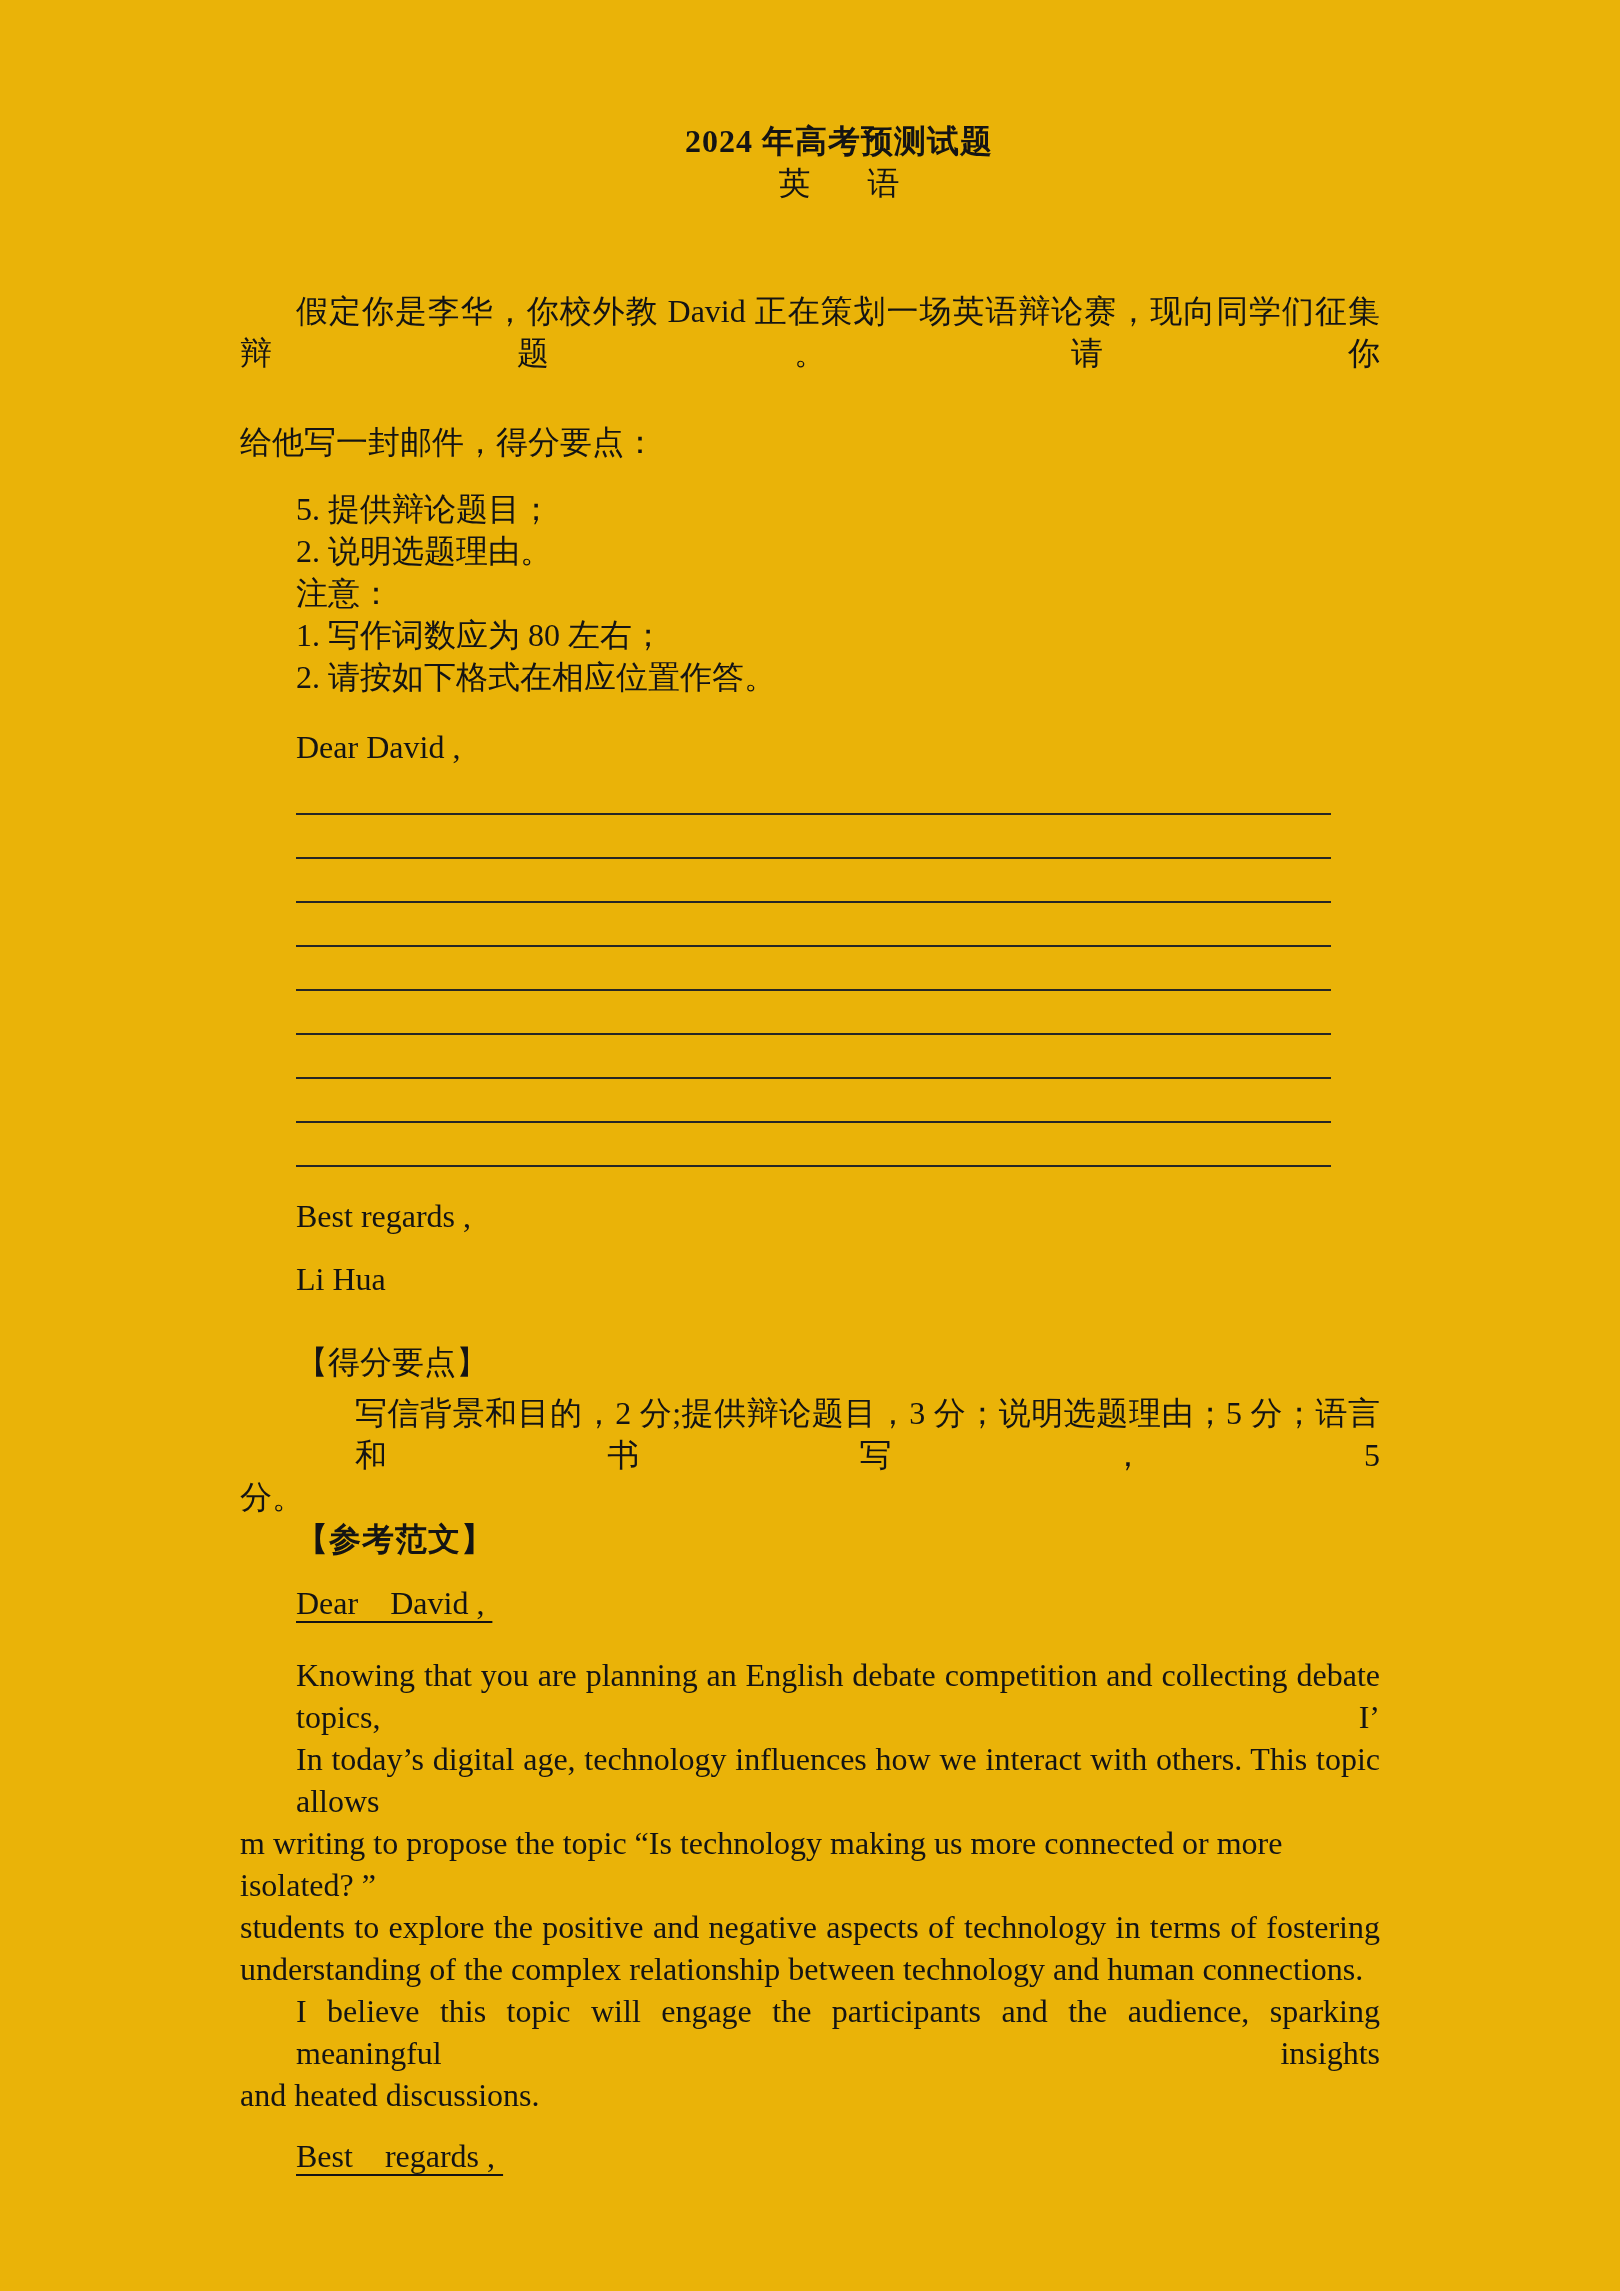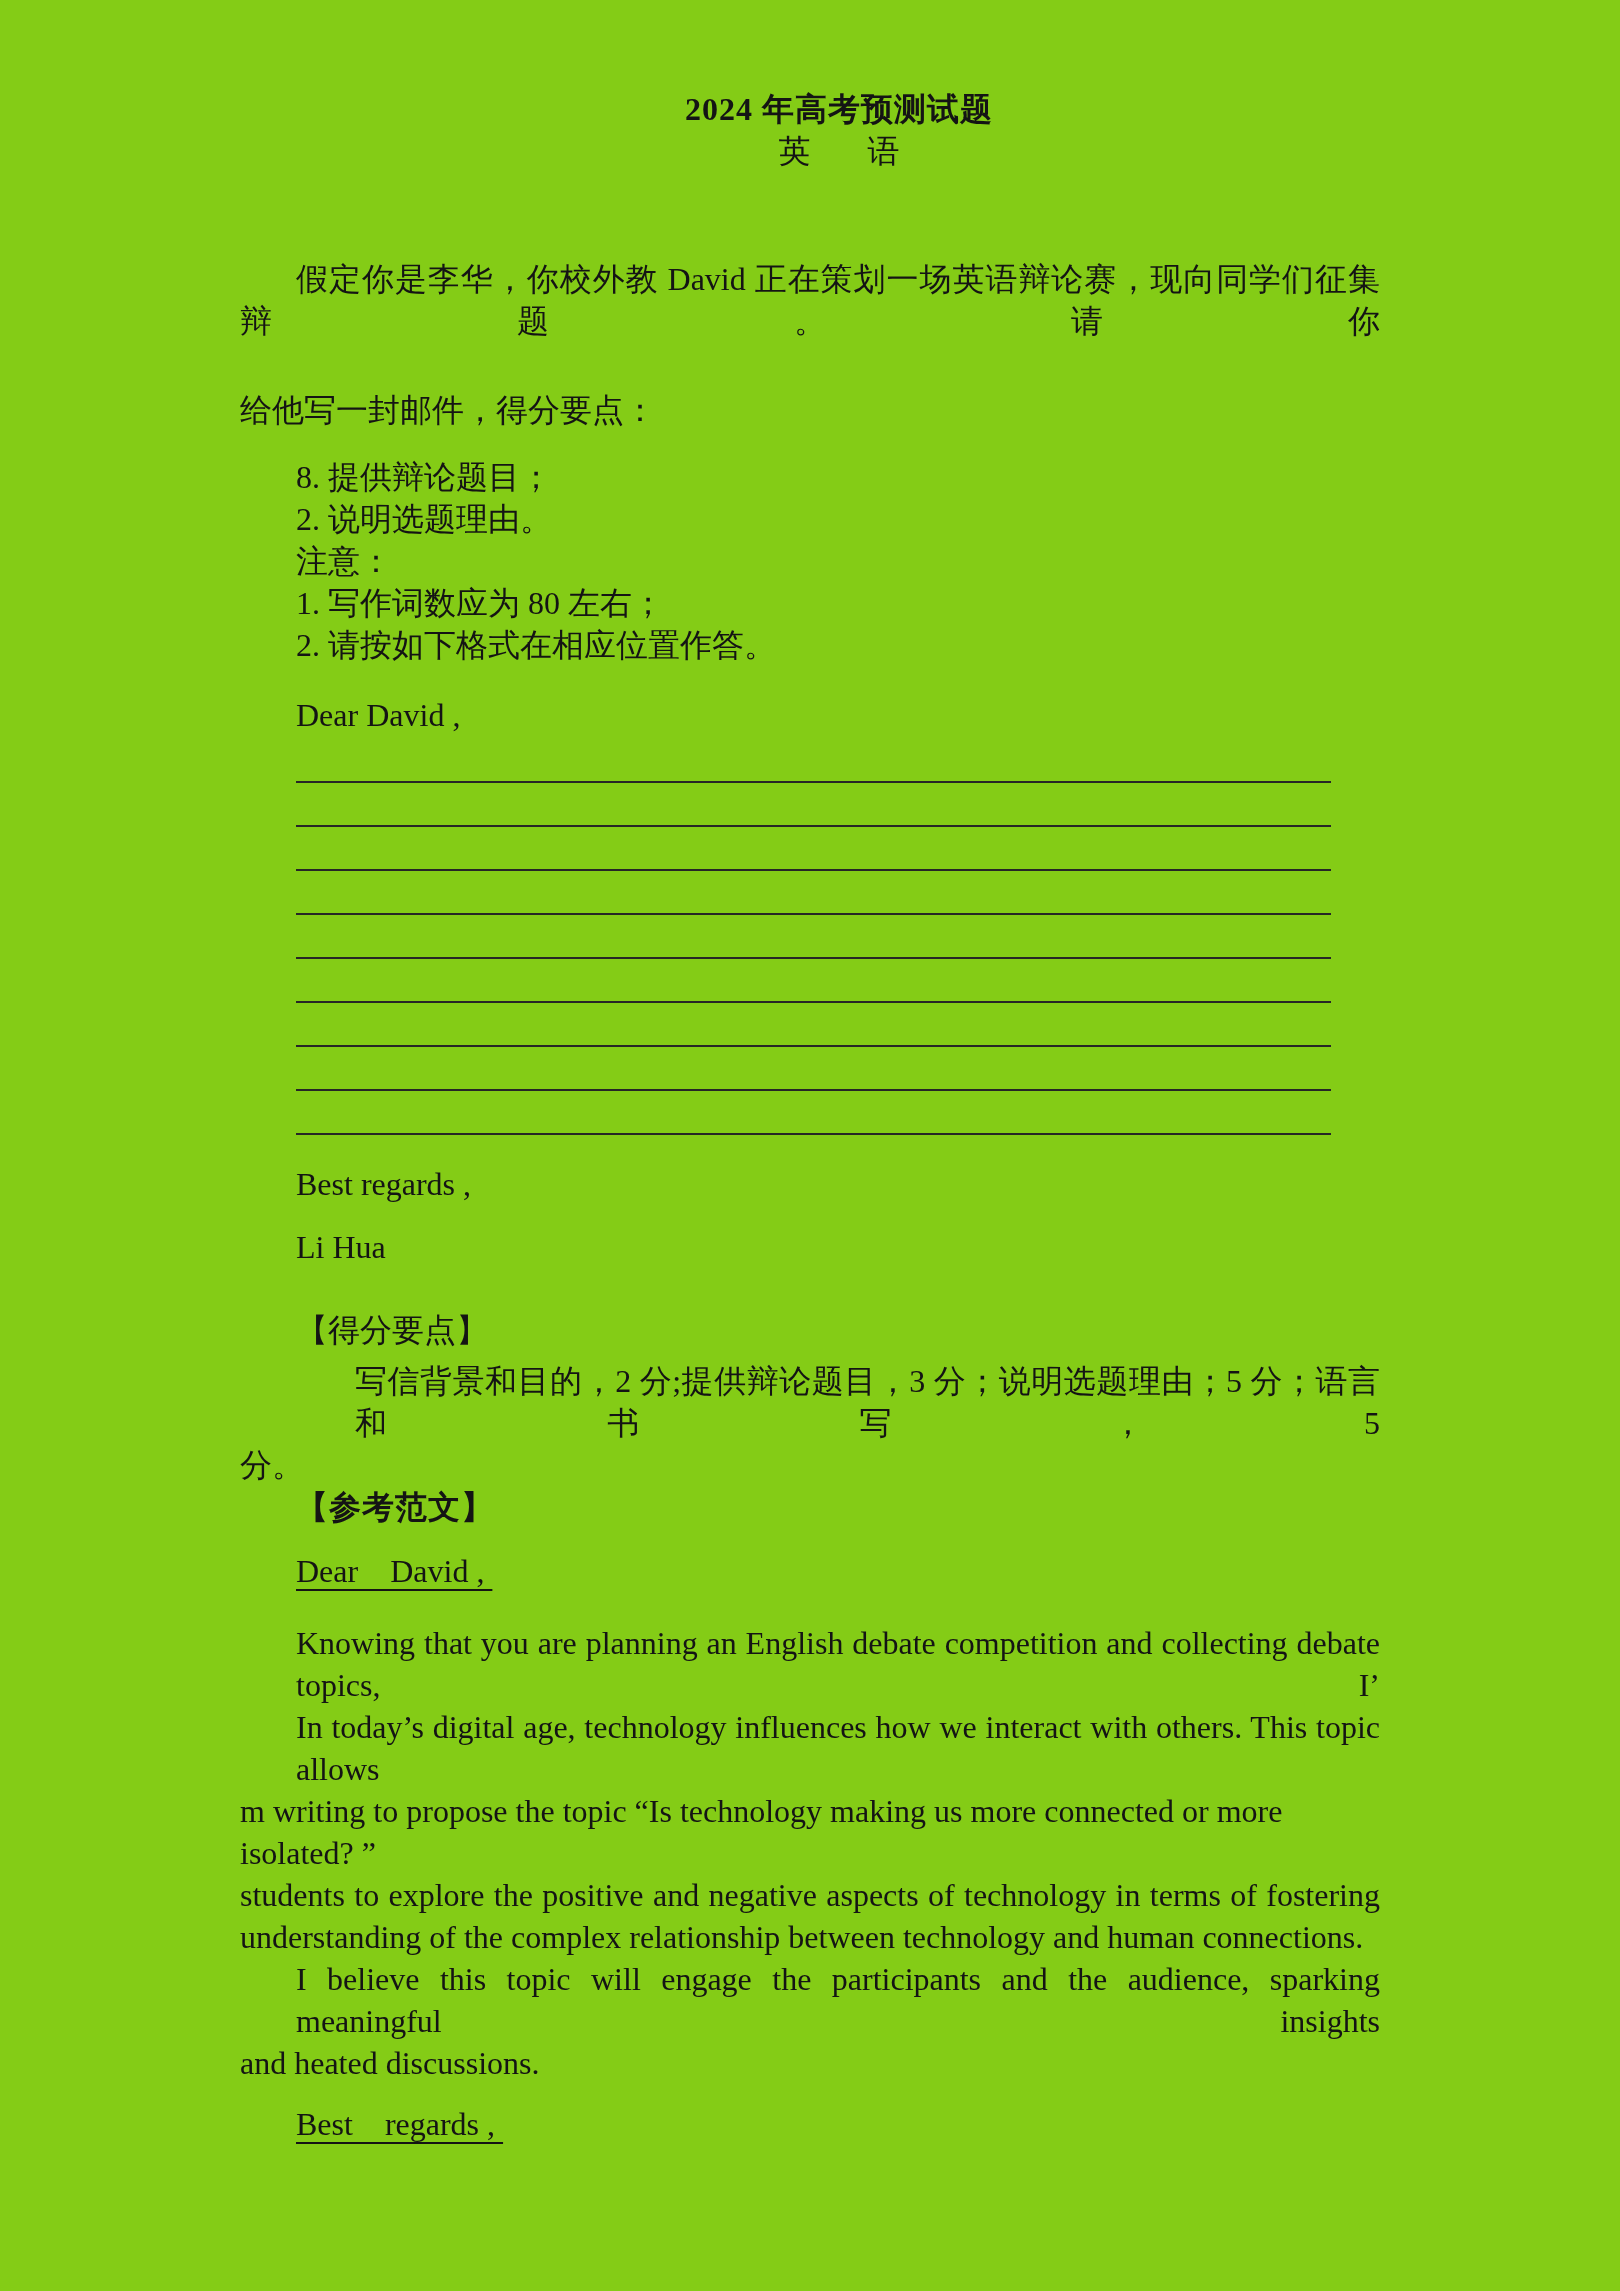--- a/index.html
+++ b/index.html
@@ -1,26 +1,26 @@
 <!DOCTYPE html>
 <html><head>
 <meta charset="utf-8">
 <style>
   html,body { margin:0; padding:0; background:#e8e8e8; }
   .page {
     position: relative;
     width: 1620px;
     height: 2292px;
     margin: 0 auto;
-    background: #84cc16;
+    background: #eab308;
     color: #141414;
     font-family: "Liberation Serif", "DejaVu Serif", serif;
     font-size: 32px;
     box-sizing: border-box;
-    padding: 88px 240px 0 240px;
+    padding: 120px 240px 0 240px;
     overflow: hidden;
   }
   .line { line-height: 42px; }
 
   .doc-title {
     font-weight: bold;
     text-align: center;
     line-height: 42px;
     transform: translateX(29px);
     letter-spacing: 1px;
@@ -86,21 +86,21 @@
 <div class="page">
 
   <div class="doc-title line">2024 年高考预测试题</div>
   <div class="doc-subject line">英 语</div>
 
   <div class="prompt-l1">假定你是李华，你校外教 David 正在策划一场英语辩论赛，现向同学们征集辩题。请你</div>
   <div class="prompt-l2">给他写一封邮件，得分要点：</div>
 
   <div class="prompt-list">
 
-      <div class="list-item">8. 提供辩论题目；</div>
+      <div class="list-item">5. 提供辩论题目；</div>
 
       <div class="list-item">2. 说明选题理由。</div>
 
       <div class="list-item">注意：</div>
 
       <div class="list-item">1. 写作词数应为 80 左右；</div>
 
       <div class="list-item">2. 请按如下格式在相应位置作答。</div>
     </div>
 

